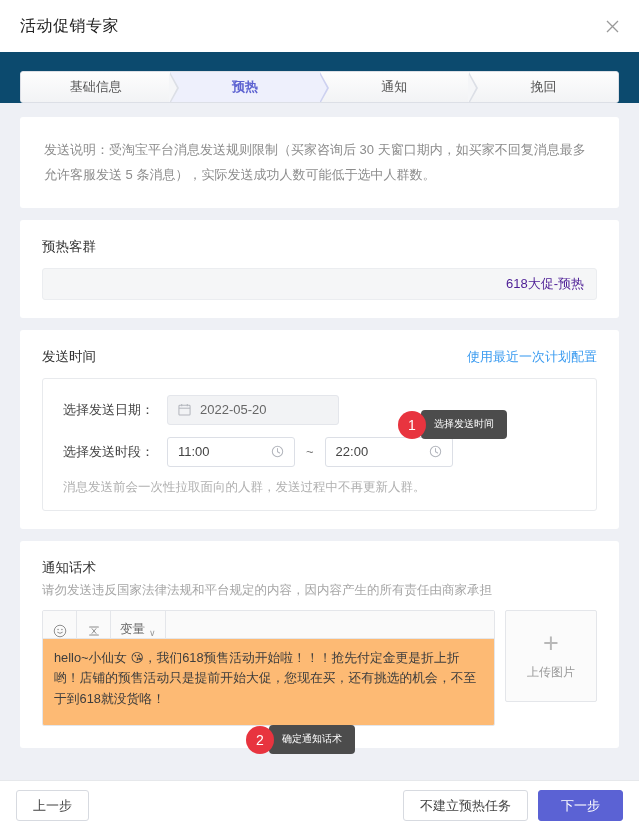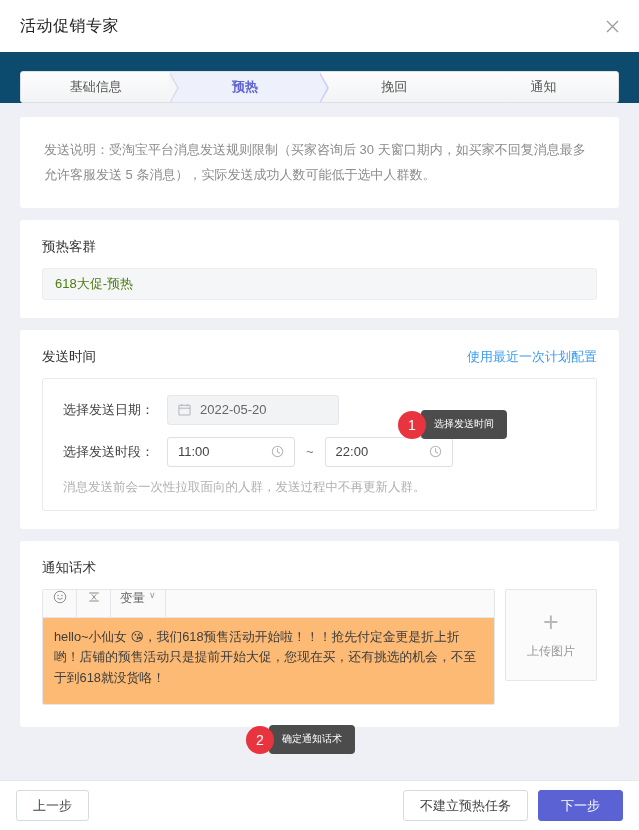--- a/index.html
+++ b/index.html
@@ -109,21 +109,21 @@
   .sec-sub {
     font-size: 12.5px; color: #a6a6a6; margin-top: -6px; margin-bottom: 12px;
   }
 
   
   .crowd-field {
     height: 32px; background: #f5f6f7;
     border: 1px solid #ebedf0; border-radius: 3px;
     display: flex; align-items: center;
     padding: 0 12px;
-    font-size: 13px; color: #4d7c0f;
+    font-size: 13px; color: #4c1d95; justify-content: flex-end;
   }
 
   
   .inner-panel {
     border: 1px solid #e8eaed;
     border-radius: 3px;
     background: #fff;
     padding: 16px 20px 14px 20px;
     position: relative;
   }
@@ -165,21 +165,21 @@
     flex: 1 1 auto;
     border: 1px solid #e4e6ea; border-radius: 2px;
     overflow: hidden;
   }
   .editor-toolbar {
     height: 28px; display: flex;
     background: #fafafa;
     border-bottom: 1px solid #e4e6ea;
   }
   .tool {
-    display: flex; align-items: flex-start; justify-content: center;
+    display: flex; align-items: flex-end; justify-content: center;
     border-right: 1px solid #e4e6ea;
     color: #8a8a8a; font-size: 13px;
     cursor: pointer; padding: 0 9px;
     min-width: 34px;
   }
   .tool.var { gap: 4px; font-size: 12.5px; color: #666; }
   .chev { font-size: 9px; color: #999; }
   .editor-body {
     min-height: 86px; padding: 9px 11px 0 11px;
     font-size: 12.8px; color: #3d3d3d; line-height: 1.62;
@@ -269,26 +269,26 @@
     <div class="steps">
       <div class="step">
         <span>基础信息</span>
         <span class="arrow"></span>
       </div>
       <div class="step active">
         <span>预热</span>
         <span class="arrow"></span>
       </div>
       <div class="step">
-        <span>挽回</span>
-
-      </div>
-      <div class="step">
         <span>通知</span>
         <span class="arrow"></span>
+      </div>
+      <div class="step">
+        <span>挽回</span>
+
       </div>
     </div>
   </div>
 
   <div class="body">
 
     <div class="card" style="padding:20px 24px;">
       <div class="notice">发送说明：受淘宝平台消息发送规则限制（买家咨询后 30 天窗口期内，如买家不回复消息最多允许客服发送 5 条消息），实际发送成功人数可能低于选中人群数。</div>
     </div>
 
@@ -342,20 +342,21 @@
             </span>
           </div>
         </div>
 
         <div class="panel-note">消息发送前会一次性拉取面向的人群，发送过程中不再更新人群。</div>
       </div>
     </div>
 
     <div class="card" style="padding-bottom:22px;">
       <div class="sec-title">通知话术</div>
+      <div class="sec-sub" style="margin-top:-7px;margin-bottom:11px;">请勿发送违反国家法律法规和平台规定的内容，因内容产生的所有责任由商家承担</div>
 
       <div class="editor-wrap">
         <div class="editor">
           <div class="editor-toolbar">
             <div class="tool">
               <svg width="14" height="14" viewBox="0 0 16 16" aria-hidden="true">
                 <circle cx="8" cy="8" r="6.6" fill="none" stroke="#8a8a8a" stroke-width="1.1"></circle>
                 <circle cx="5.8" cy="6.4" r=".85" fill="#8a8a8a"></circle>
                 <circle cx="10.2" cy="6.4" r=".85" fill="#8a8a8a"></circle>
                 <path d="M5.3 9.6 Q8 12 10.7 9.6" fill="none" stroke="#8a8a8a" stroke-width="1.1" stroke-linecap="round"></path>

